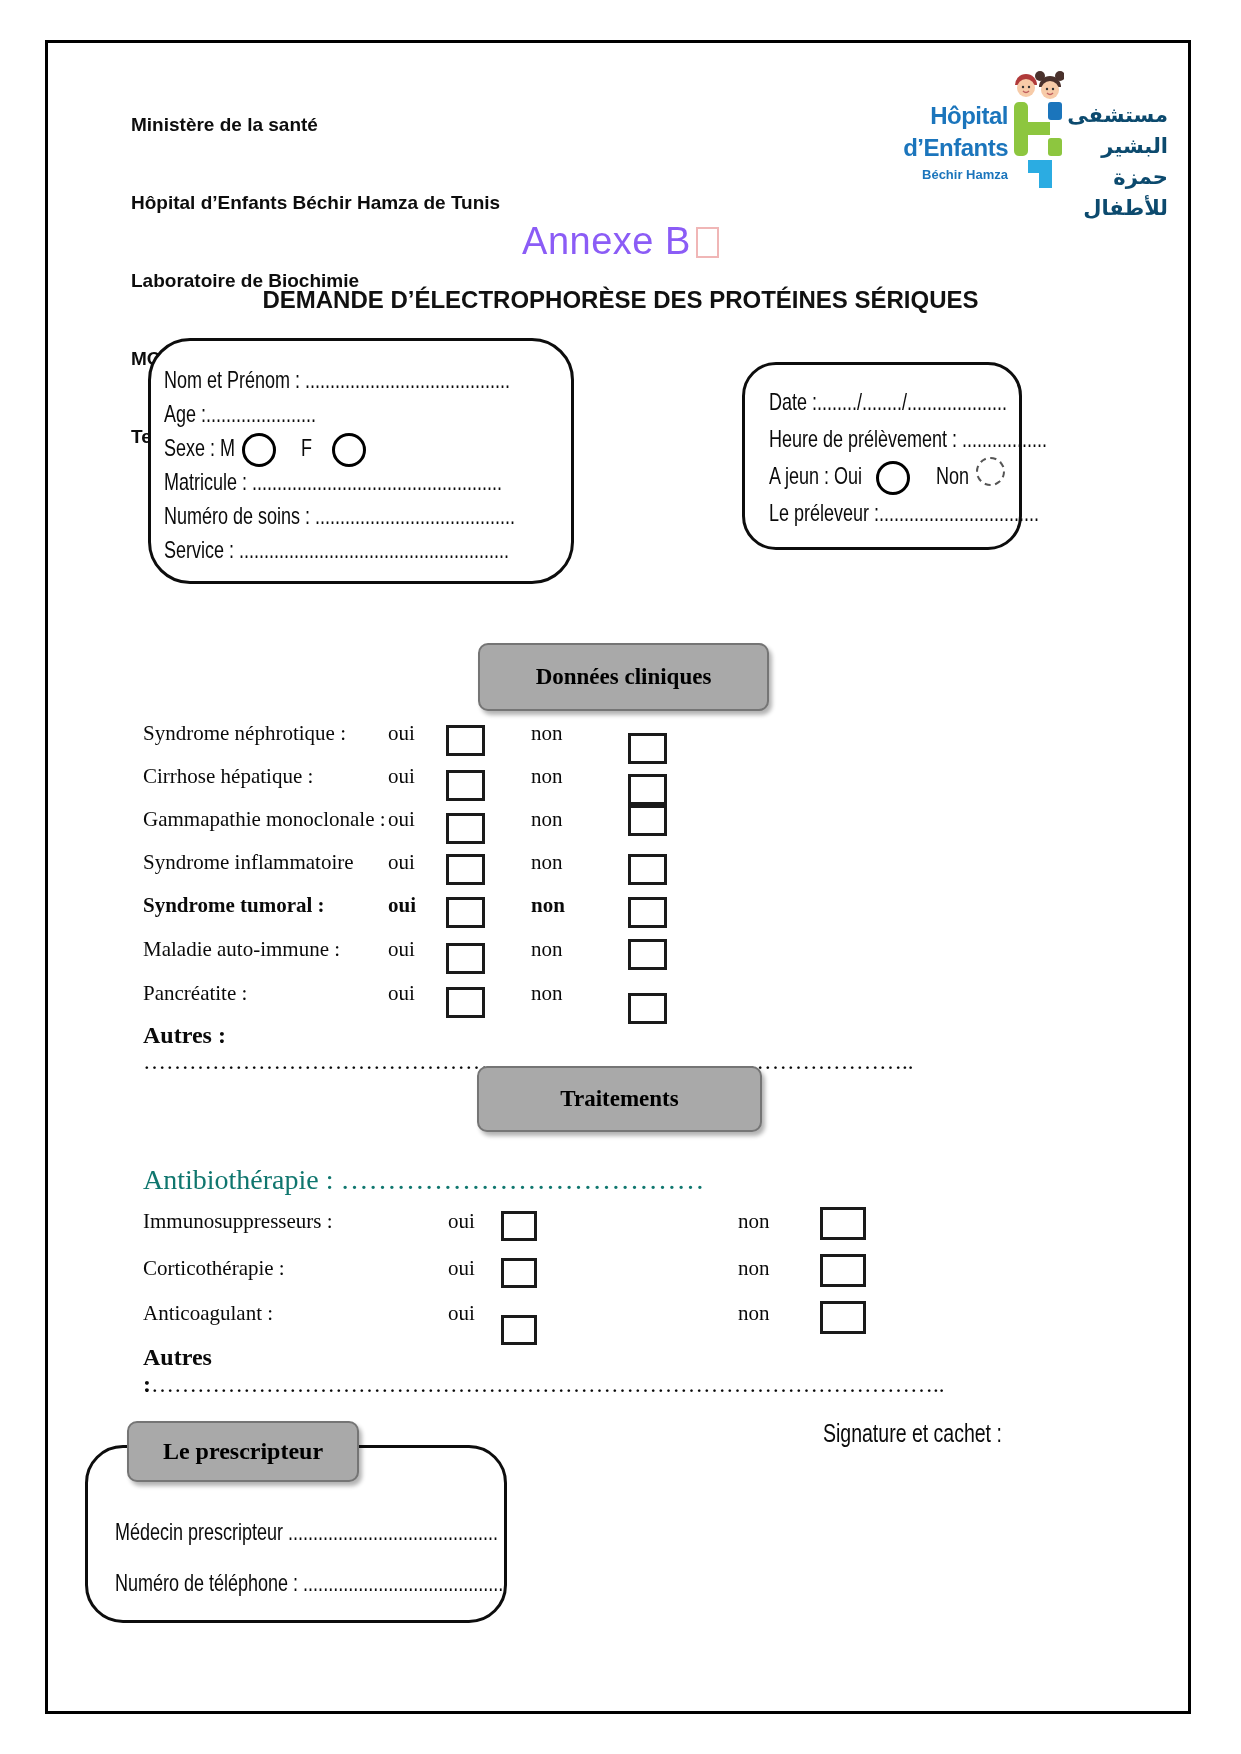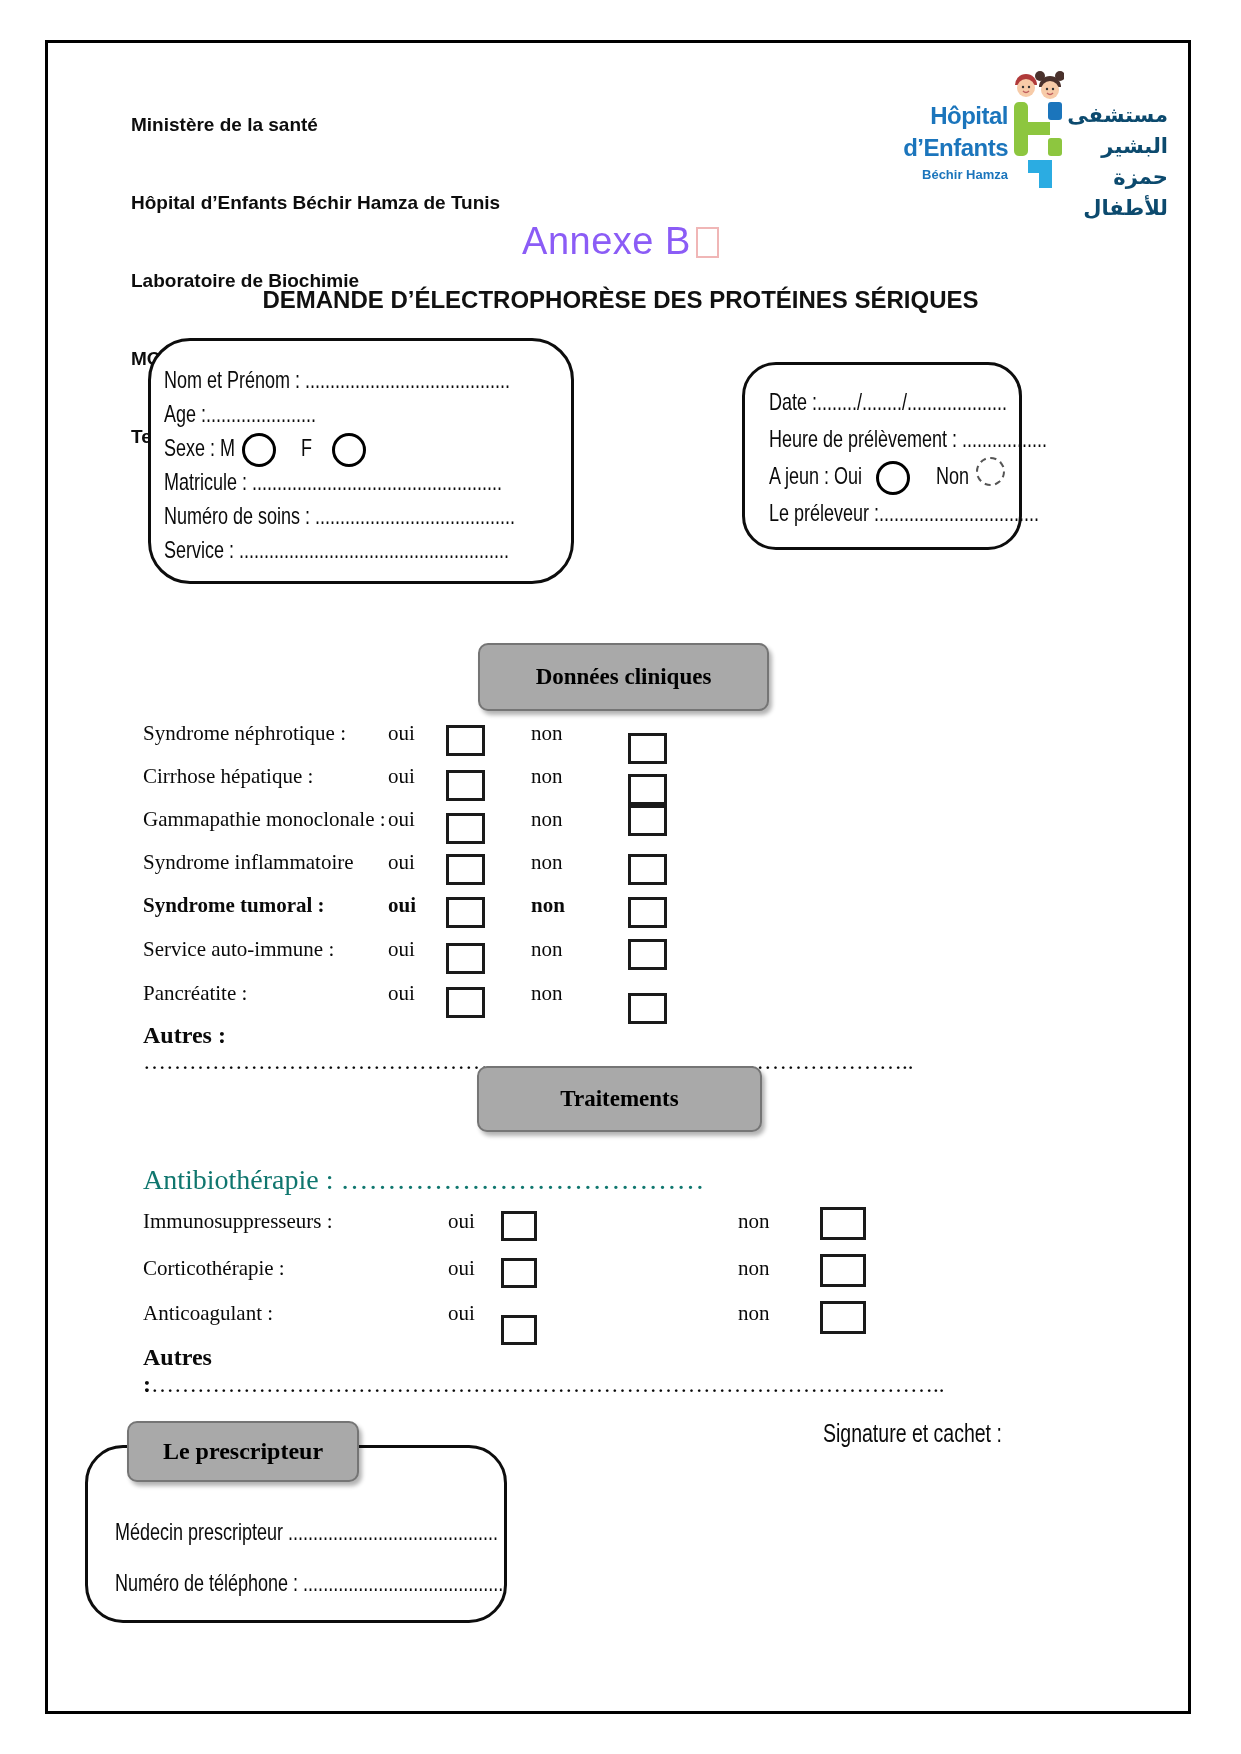--- a/index.html
+++ b/index.html
@@ -192,21 +192,21 @@
   <span class="cbox b2" style="top:4px;"></span>
 </div>
 <div class="qrow" style="top:893px;font-weight:bold;">
   <span class="lbl">Syndrome tumoral :</span>
   <span class="oui">oui</span>
   <span class="cbox b1" style="top:4px;"></span>
   <span class="non">non</span>
   <span class="cbox b2" style="top:4px;"></span>
 </div>
 <div class="qrow" style="top:937px;">
-  <span class="lbl">Service auto-immune :</span>
+  <span class="lbl">Maladie auto-immune :</span>
   <span class="oui">oui</span>
   <span class="cbox b1" style="top:6px;"></span>
   <span class="non">non</span>
   <span class="cbox b2" style="top:2px;"></span>
 </div>
 <div class="qrow" style="top:981px;">
   <span class="lbl">Pancréatite :</span>
   <span class="oui">oui</span>
   <span class="cbox b1" style="top:6px;"></span>
   <span class="non">non</span>

